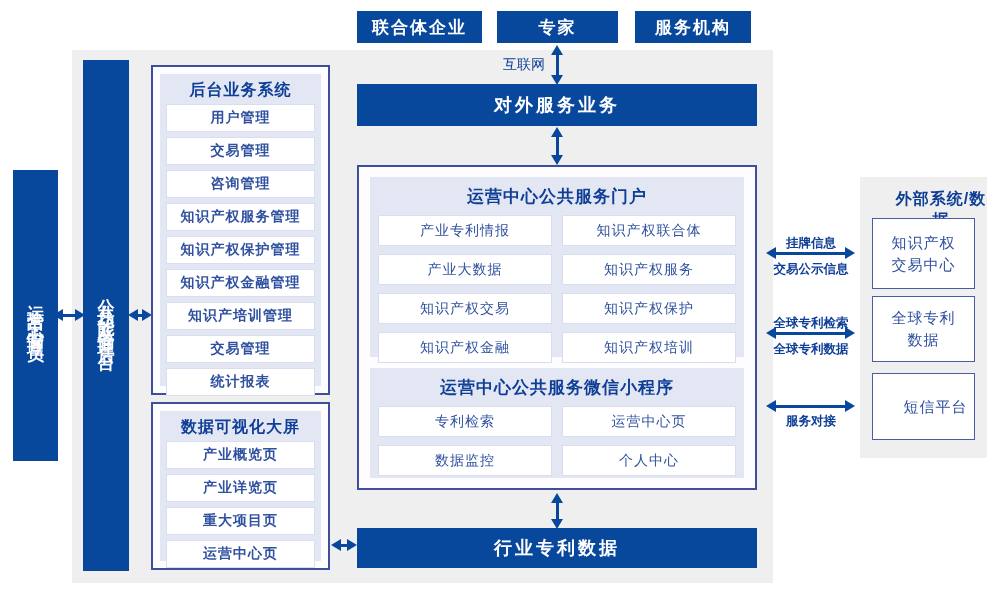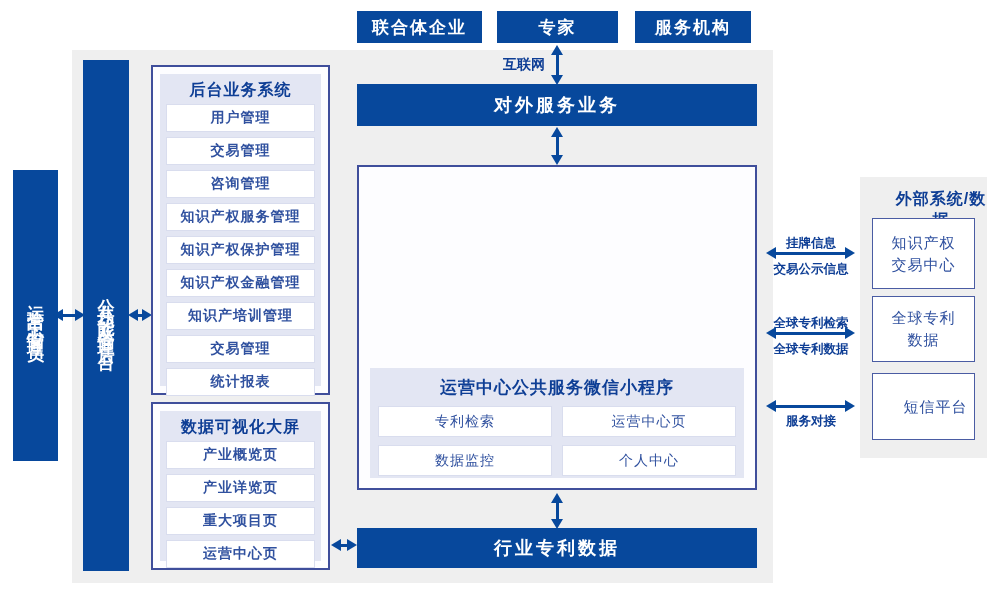--- a/index.html
+++ b/index.html
@@ -48,21 +48,21 @@
   .arrow-h::after{right:-9px;border-left:10px solid var(--blue);}
 
   .arrow-v{position:absolute;width:3px;background:var(--blue);}
   .arrow-v::before,.arrow-v::after{content:"";position:absolute;left:-5px;
     border-left:6px solid transparent;border-right:6px solid transparent;}
   .arrow-v::before{top:-9px;border-bottom:10px solid var(--blue);}
   .arrow-v::after{bottom:-9px;border-top:10px solid var(--blue);}
 
   .link-label{position:absolute;left:762px;width:98px;text-align:center;
     color:var(--title-blue);font-weight:bold;font-size:12.5px;}
-  .small-label{position:absolute;color:var(--title-blue);font-weight:bold;font-size:14px;}
+  .small-label{position:absolute;color:var(--title-blue);font-weight:normal;font-size:14px;}
 
   .ext-panel{position:absolute;background:var(--panel-gray);}
   .ext-title{position:absolute;left:0;right:0;top:12px;text-align:center;
     color:var(--title-blue);font-weight:bold;font-size:16px;letter-spacing:1px;padding-left:35px;}
   .ext-box{position:absolute;left:12px;width:103px;background:#fff;border:1px solid #4a5ca3;
     box-sizing:border-box;display:flex;align-items:center;justify-content:center;text-align:center;
     color:var(--item-blue);font-size:15px;line-height:1.45;white-space:pre-line;letter-spacing:1px;}
 </style>
 </head>
 <body>
@@ -110,20 +110,33 @@
       <div class="rows">
         <div class="cell">产业概览页</div>
         <div class="cell">产业详览页</div>
         <div class="cell">重大项目页</div>
         <div class="cell">运营中心页</div>
       </div>
     </div>
   </div>
 
   <div class="section" style="left:357px;top:165px;width:400px;height:325px;">
+    <div class="panel" style="top:10px;height:180px;">
+      <div class="sec-title">运营中心公共服务门户</div>
+      <div class="grid">
+        <div class="cell">产业专利情报</div>
+        <div class="cell">知识产权联合体</div>
+        <div class="cell">产业大数据</div>
+        <div class="cell">知识产权服务</div>
+        <div class="cell">知识产权交易</div>
+        <div class="cell">知识产权保护</div>
+        <div class="cell">知识产权金融</div>
+        <div class="cell">知识产权培训</div>
+      </div>
+    </div>
     <div class="panel" style="top:201px;height:110px;">
       <div class="sec-title">运营中心公共服务微信小程序</div>
       <div class="grid">
         <div class="cell">专利检索</div>
         <div class="cell">运营中心页</div>
         <div class="cell">数据监控</div>
         <div class="cell">个人中心</div>
       </div>
     </div>
   </div>

